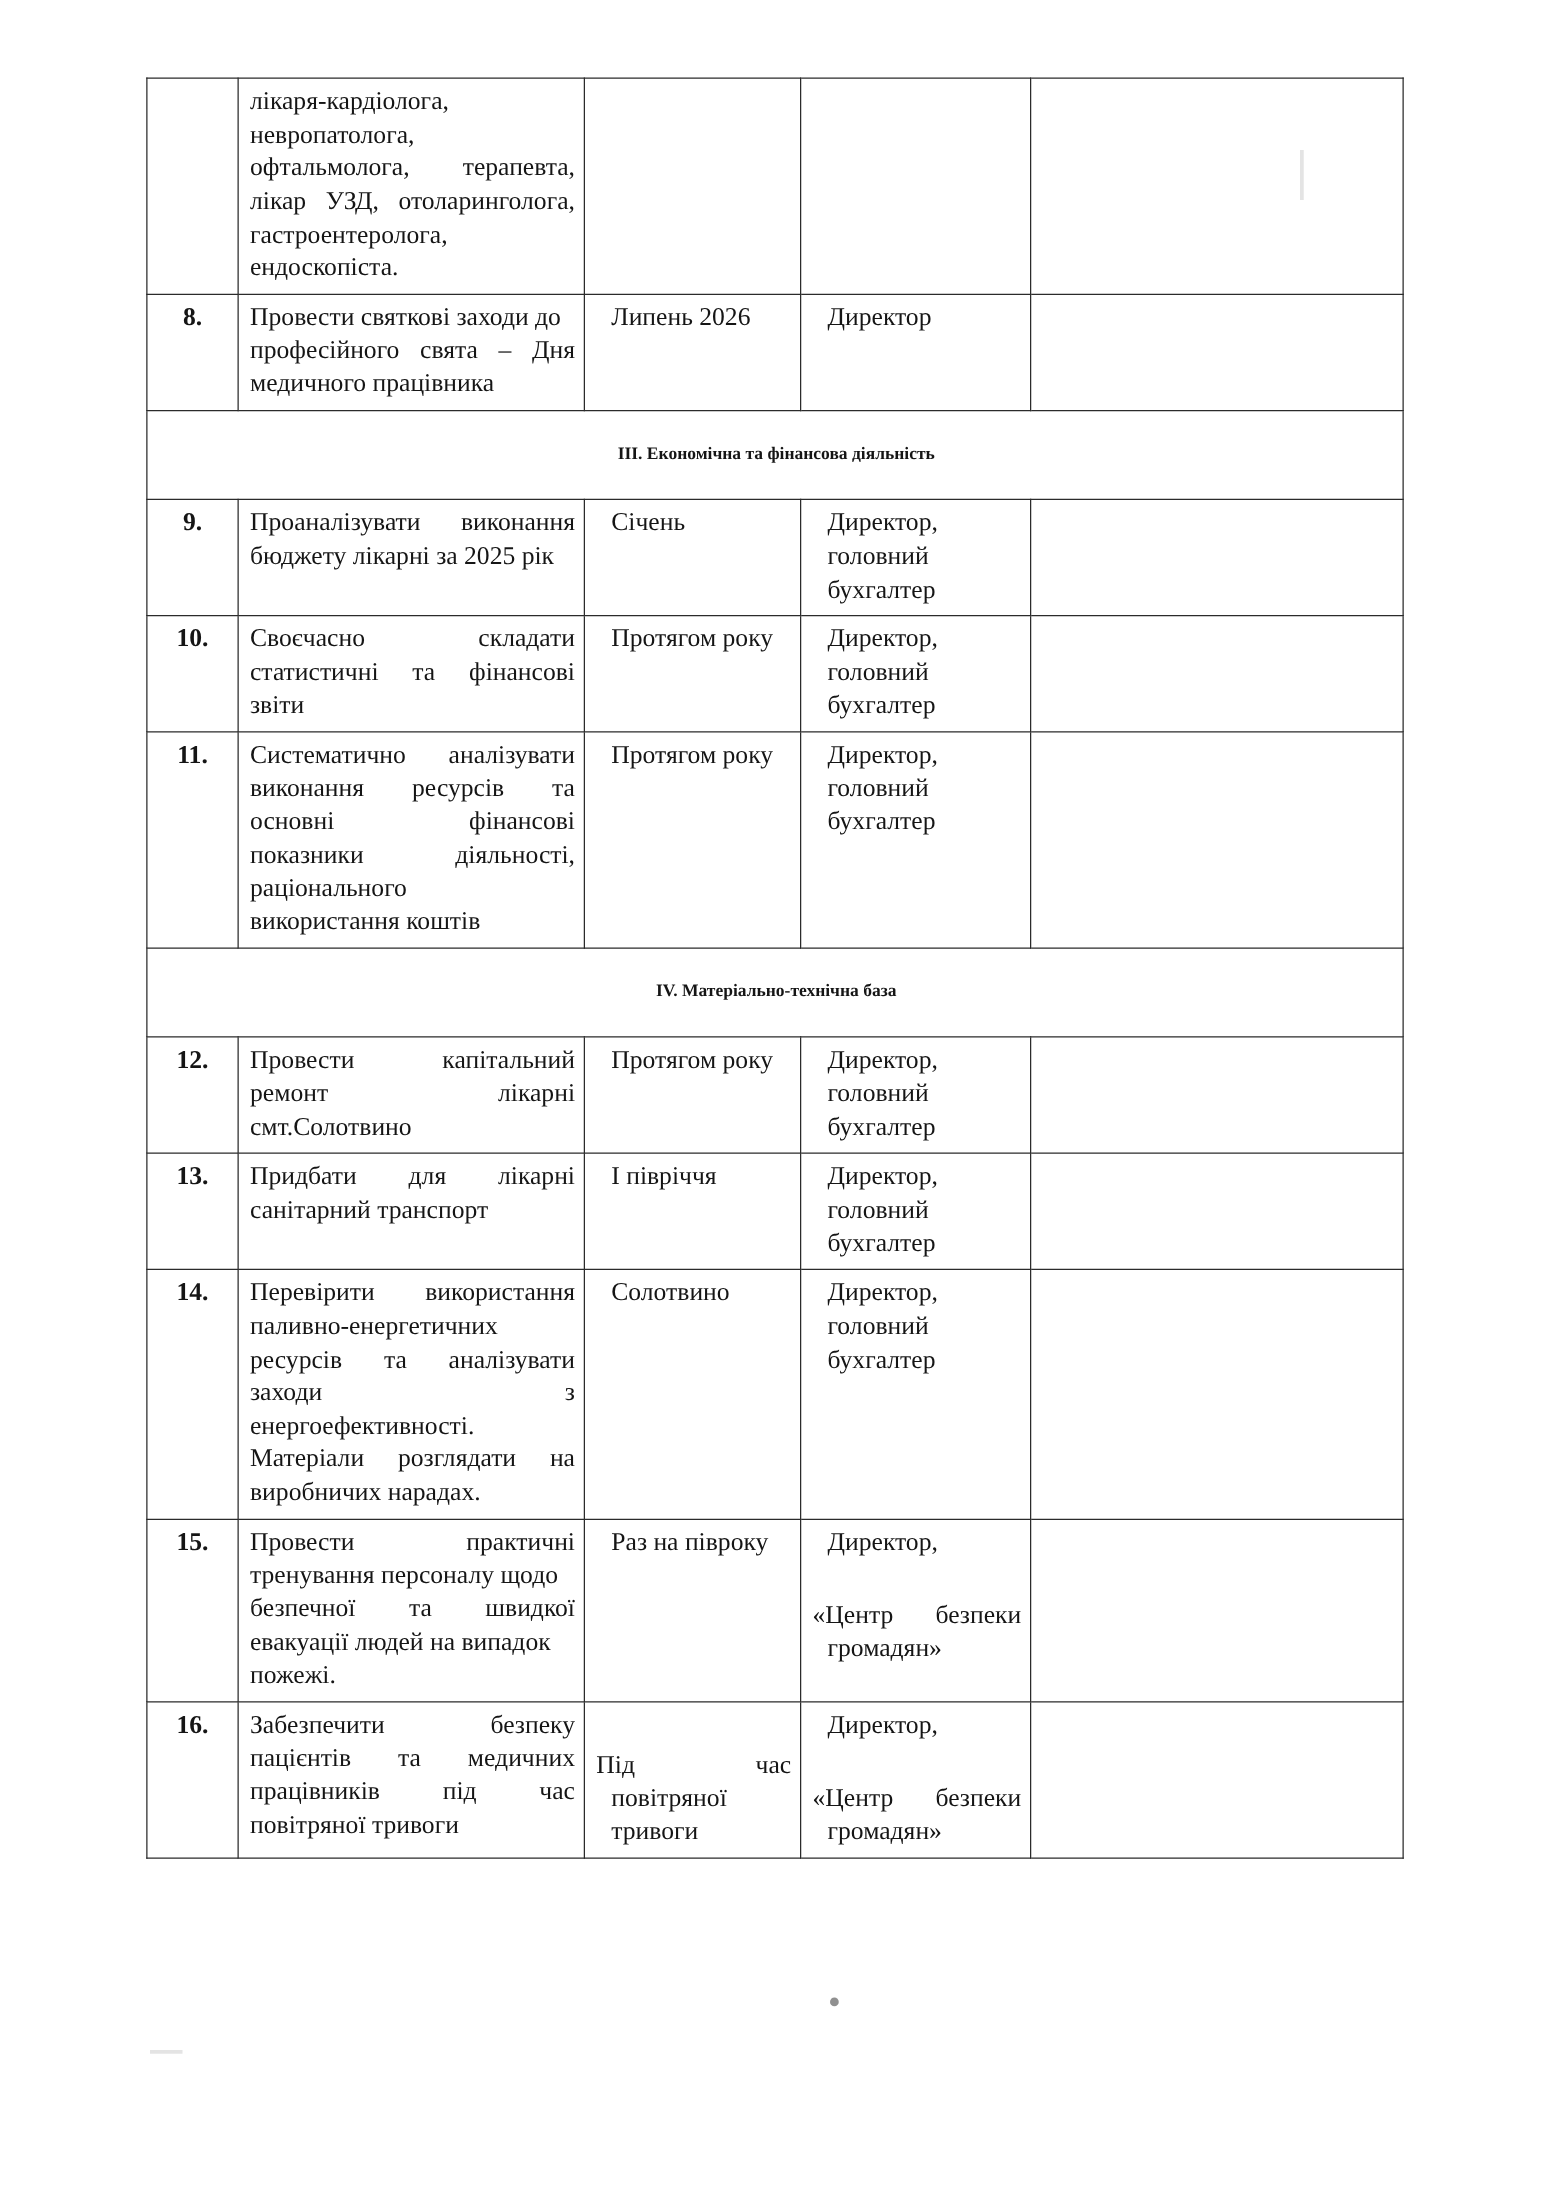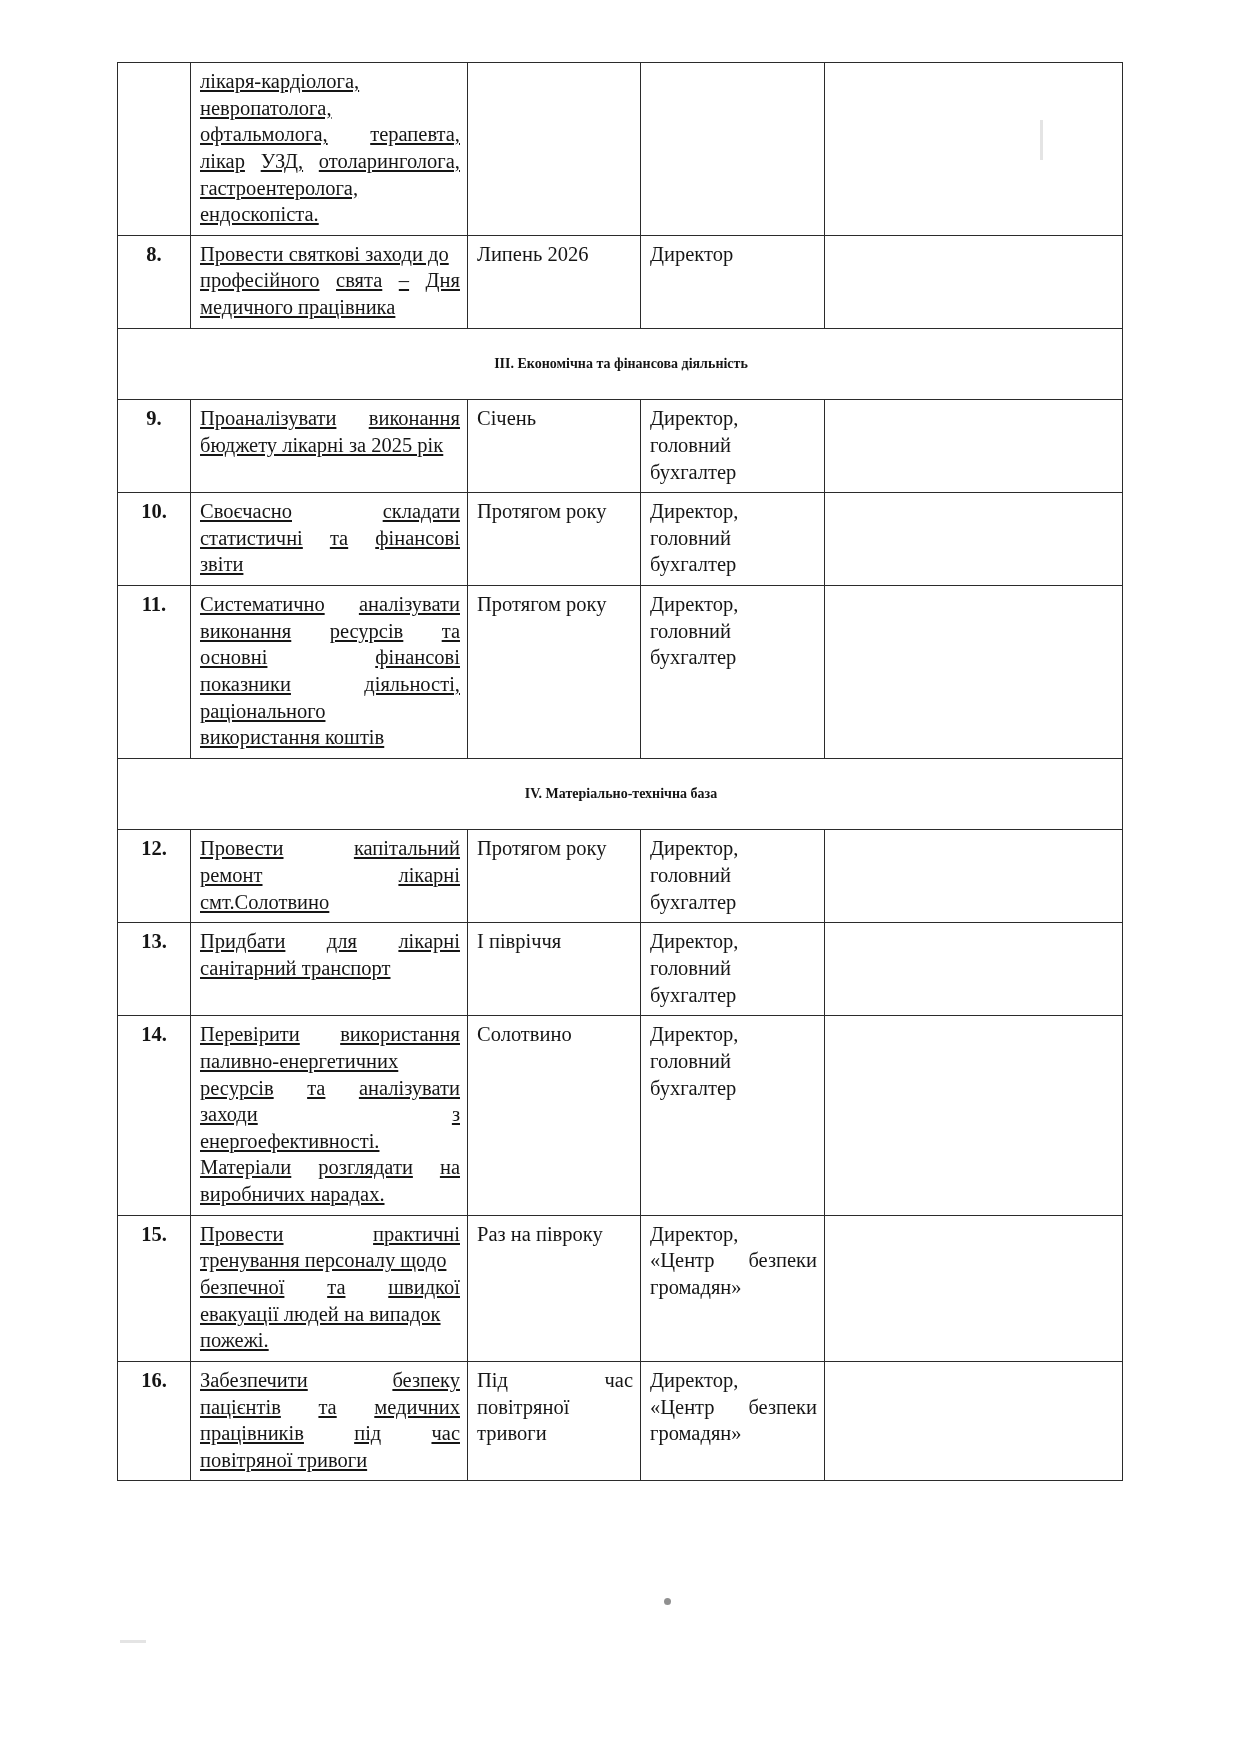--- a/index.html
+++ b/index.html
@@ -56,44 +56,45 @@
     font-weight: bold;
     padding-left: 0;
     padding-right: 0;
     font-size: 20.5px;
   }
 
   td.task {
     text-align: justify;
     text-justify: inter-word;
     hyphens: none;
-    text-decoration: underline;
   }
   
   td.task .jline {
     display: flex;
     justify-content: space-between;
     white-space: pre;
   }
   td.task .lline {
     display: block;
     white-space: pre;
   }
 
   td.term, td.resp {
     text-align: left;
   }
   td.term .jline, td.resp .jline {
     display: flex;
     justify-content: space-between;
     white-space: pre;
+    margin-top: 32px;
   }
   td.term .lline, td.resp .lline {
     display: block;
     white-space: pre;
+    margin-left: 12px;
   }
 
   td.note { }
 
   tr.section-row td {
     text-align: center;
     font-weight: bold;
     font-size: 14px;
     padding-top: 26px;
     padding-bottom: 26px;

